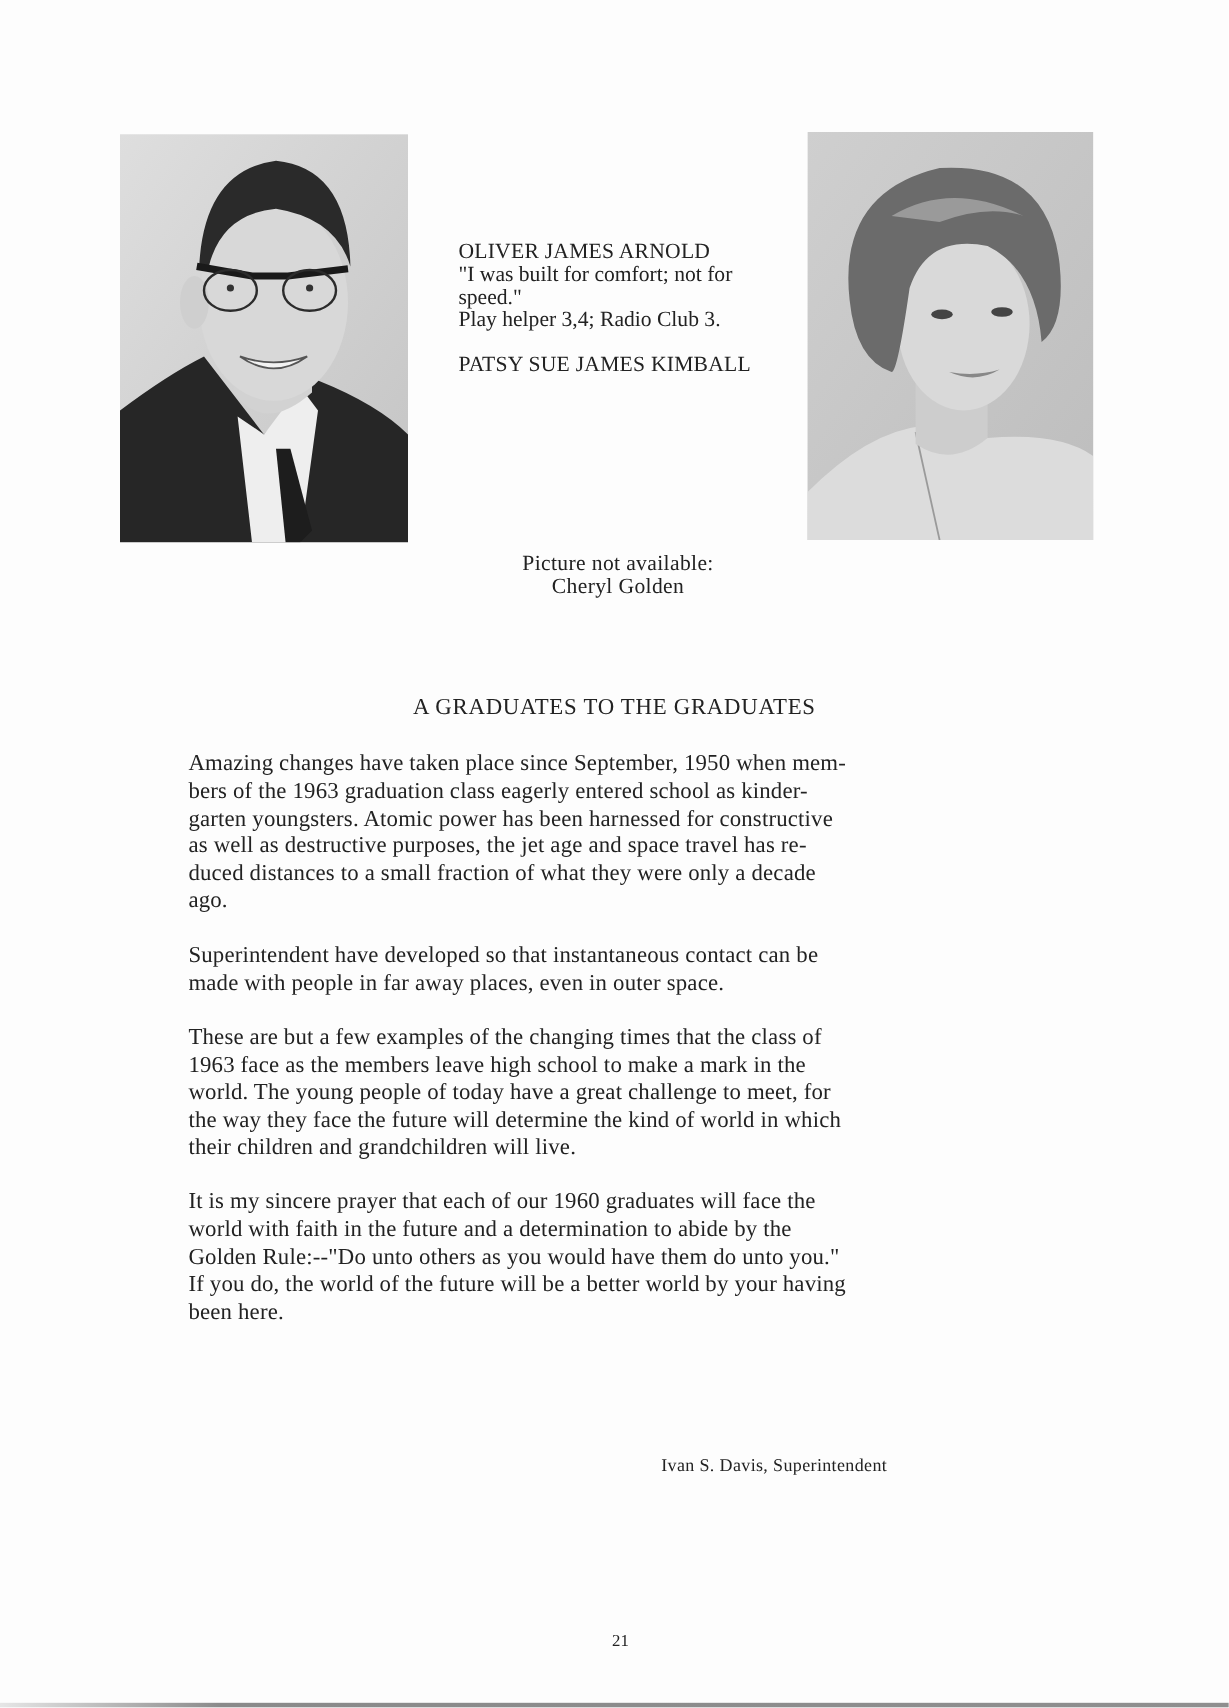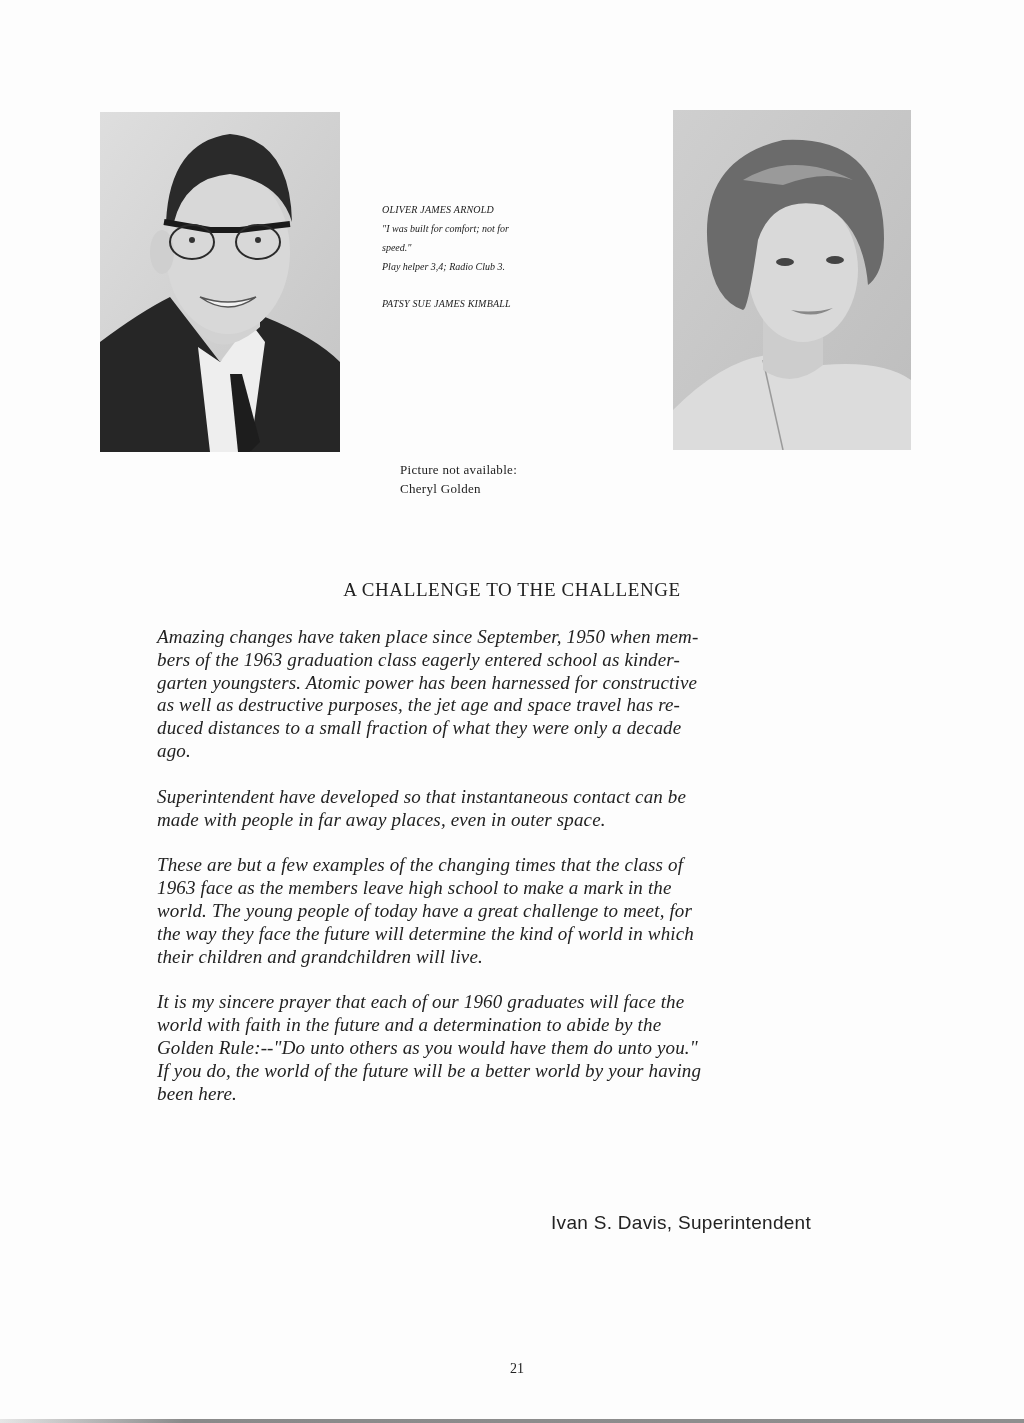--- a/index.html
+++ b/index.html
@@ -31,35 +31,35 @@
     .photo-left  { left: 100px; top: 112px; width: 240px; height: 340px; }
     .photo-right { left: 673px; top: 110px; width: 238px; height: 340px; }
 
     
     .captions {
       position: absolute;
       left: 382px;
       top: 200px;
       width: 270px;
       font-family: "Liberation Serif", "DejaVu Serif", serif;
-      font-size: 10px;
+      font-size: 18px;
       line-height: 19px;
       color: #222;
-      font-style: italic;
     }
     .captions .name { text-transform: none; letter-spacing: 0.2px; }
     .captions .gap { height: 18px; }
 
     .not-available {
       position: absolute;
       left: 400px;
       top: 460px;
       width: 230px;
-      font-family: "Liberation Serif", "DejaVu Serif", serif;
-      font-size: 13px;
+      text-align: center;
+      font-family: "Liberation Serif", "DejaVu Serif", serif;
+      font-size: 18px;
       line-height: 19px;
       color: #222;
       letter-spacing: 0.3px;
     }
 
     
     .essay-title {
       position: absolute;
       left: 0;
       top: 579px;
@@ -77,29 +77,28 @@
       width: 720px;
       font-family: "Liberation Serif", "DejaVu Serif", serif;
       font-size: 19px;
       line-height: 22.8px;
       color: #222;
       letter-spacing: 0.15px;
     }
     .essay p {
       margin: 0 0 23px 0;
       white-space: pre-line;
-      font-style: italic;
     }
     .signature {
       position: absolute;
       left: 551px;
       top: 1211px;
       width: 320px;
-      font-family: Liberation Sans, sans-serif;
-      font-size: 19px;
+      font-family: Liberation Serif, serif;
+      font-size: 15px;
       line-height: 23px;
       color: #222;
       letter-spacing: 0.3px;
     }
     .signature .line2 { display: block; padding-left: 99px; }
 
     .page-number {
       position: absolute;
       left: 0;
       top: 1361px;
@@ -191,21 +190,21 @@
 
       <path d="M118 200 Q140 210 160 198 Q140 204 118 200 Z" fill="#888"></path>
     </svg>
   </div>
 
   <div class="not-available">
     <div>Picture not available:</div>
     <div>Cheryl Golden</div>
   </div>
 
-  <div class="essay-title">A CHALLENGE TO THE CHALLENGE</div>
+  <div class="essay-title">A GRADUATES TO THE GRADUATES</div>
 
   <div class="essay">
     <p>Amazing changes have taken place since September, 1950 when mem-
 bers of the 1963 graduation class eagerly entered school as kinder-
 garten youngsters. Atomic power has been harnessed for constructive
 as well as destructive purposes, the jet age and space travel has re-
 duced distances to a small fraction of what they were only a decade
 ago.</p>
     <p>Superintendent have developed so that instantaneous contact can be
 made with people in far away places, even in outer space.</p>

